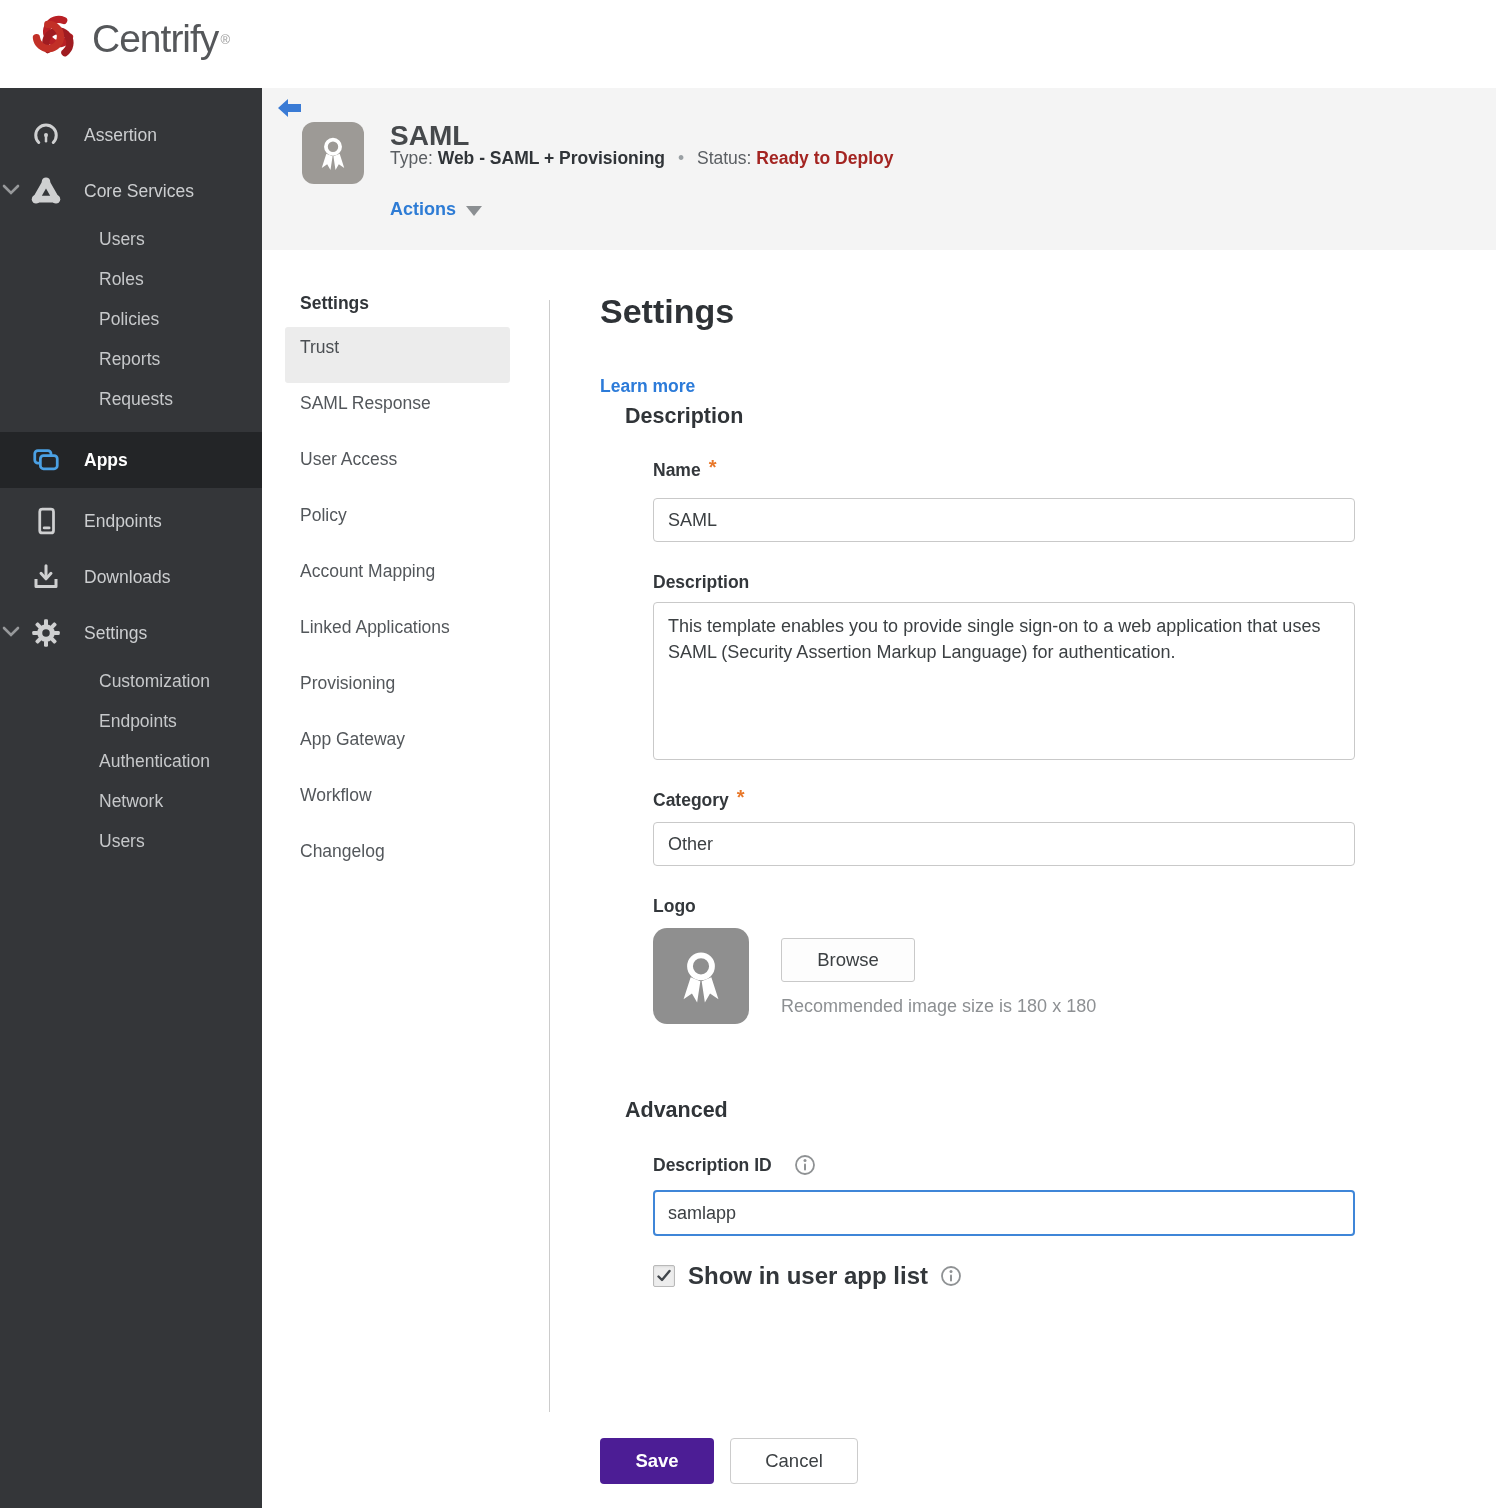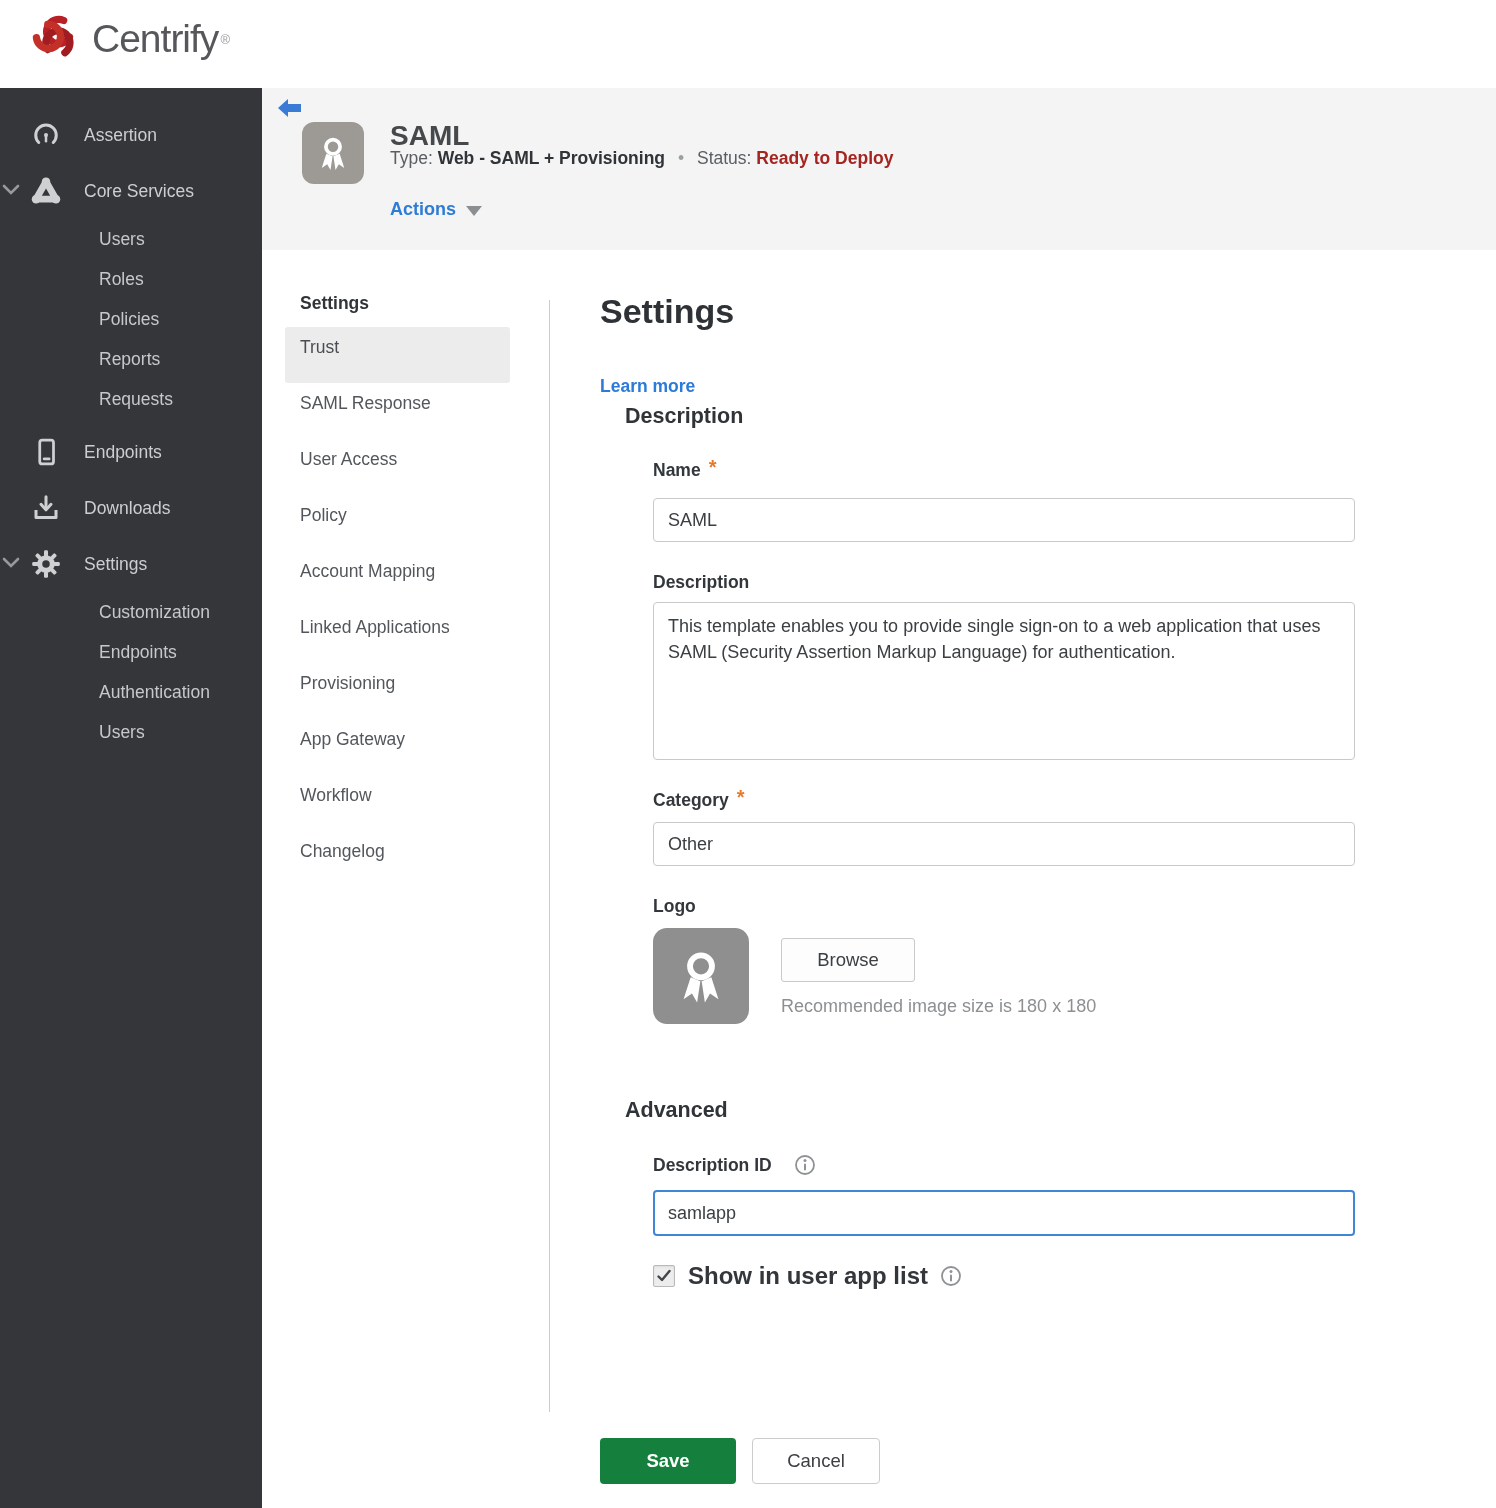--- a/index.html
+++ b/index.html
@@ -110,21 +110,21 @@
   .checkbox {
     width:22px; height:22px; background:#ededed; border:1px solid #b9b9b9; border-radius:2px;
     display:flex; align-items:center; justify-content:center; cursor:pointer;
     box-shadow:inset 0 1px 2px rgba(0,0,0,0.08);
   }
   .checkbox-label { margin-left:13px; font-size:24px; font-weight:bold; color:#33373b; }
   .checkbox-row .info-icon { margin-left:12px; }
 
   .footer-actions { position:absolute; left:0; top:1438px; display:flex; }
   .save-btn {
-    width:136px; height:46px; background:#15803d; border:none; border-radius:4px;
+    width:114px; height:46px; background:#4c1d95; border:none; border-radius:4px;
     color:#ffffff; font-family:"Liberation Sans", sans-serif; font-size:18.5px; font-weight:bold; cursor:pointer;
   }
   .cancel-btn {
     width:128px; height:46px; margin-left:16px; background:#ffffff; border:1px solid #cccccc; border-radius:4px;
     color:#3c4043; font-family:"Liberation Sans", sans-serif; font-size:18.5px; cursor:pointer;
   }
 </style>
 </head>
 <body>
 
@@ -183,20 +183,29 @@
   <div class="nav-row sub">
     <span class="nav-label">Policies</span>
   </div>
   <div class="nav-row sub">
     <span class="nav-label">Reports</span>
   </div>
   <div class="nav-row sub">
     <span class="nav-label">Requests</span>
   </div>
 
+  <div class="nav-row top active row-gap-apps">
+    <span class="nav-icon">
+      <svg width="30" height="30" viewBox="0 0 24 24" fill="none" stroke="#4ba1e4" stroke-width="2.2">
+        <rect x="3" y="4.5" width="13" height="10" rx="2.5"></rect>
+        <rect x="7.5" y="8.5" width="13.5" height="10.5" rx="2.5" fill="#232527"></rect>
+      </svg>
+    </span>
+    <span class="nav-label">Apps</span>
+  </div>
 
   <div class="nav-row top row-gap-endpoints">
     <span class="nav-icon">
       <svg width="30" height="30" viewBox="0 0 24 24" fill="none" stroke="#cfd0d1" stroke-width="2.2">
         <rect x="7" y="2.5" width="11" height="19" rx="2"></rect>
         <path d="M10.5 17.5 H14.5" stroke-linecap="round"></path>
       </svg>
     </span>
     <span class="nav-label">Endpoints</span>
   </div>
@@ -242,20 +251,23 @@
   <div class="nav-row sub">
     <span class="nav-label">Customization</span>
   </div>
   <div class="nav-row sub">
     <span class="nav-label">Endpoints</span>
   </div>
   <div class="nav-row sub">
     <span class="nav-label">Authentication</span>
   </div>
   <div class="nav-row sub">
+    <span class="nav-label">Network</span>
+  </div>
+  <div class="nav-row sub">
     <span class="nav-label">Users</span>
   </div>
 </div>
 
 <div class="header-band">
   <span class="back-btn">
     <svg width="24" height="22" viewBox="0 0 24 20">
       <path d="M10 1 L10 6 L23 6 L23 14 L10 14 L10 19 L0 10 Z" fill="#3a7bd5"></path>
     </svg>
   </span>

